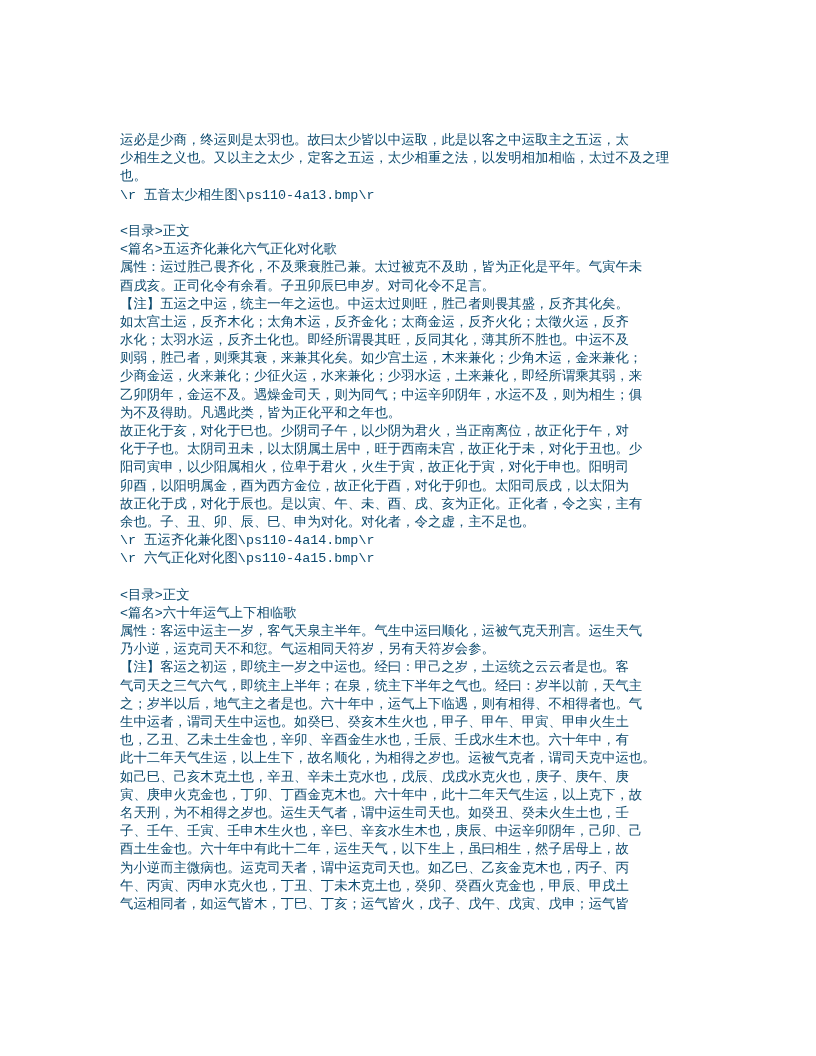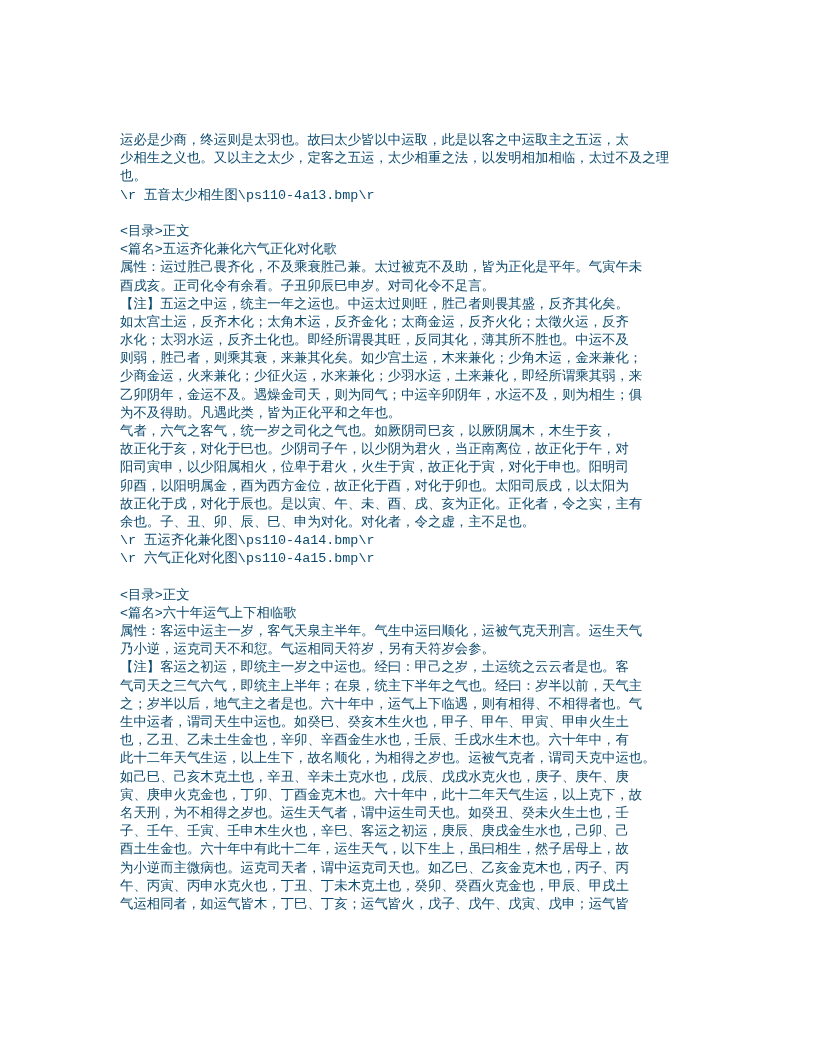--- a/index.html
+++ b/index.html
@@ -31,40 +31,40 @@
   <div class="line">&lt;篇名&gt;五运齐化兼化六气正化对化歌</div>
   <div class="line">属性：运过胜己畏齐化，不及乘衰胜己兼。太过被克不及助，皆为正化是平年。气寅午未</div>
   <div class="line">酉戌亥。正司化令有余看。子丑卯辰巳申岁。对司化令不足言。</div>
   <div class="line">【注】五运之中运，统主一年之运也。中运太过则旺，胜己者则畏其盛，反齐其化矣。</div>
   <div class="line">如太宫土运，反齐木化；太角木运，反齐金化；太商金运，反齐火化；太徵火运，反齐</div>
   <div class="line">水化；太羽水运，反齐土化也。即经所谓畏其旺，反同其化，薄其所不胜也。中运不及</div>
   <div class="line">则弱，胜己者，则乘其衰，来兼其化矣。如少宫土运，木来兼化；少角木运，金来兼化；</div>
   <div class="line">少商金运，火来兼化；少征火运，水来兼化；少羽水运，土来兼化，即经所谓乘其弱，来</div>
   <div class="line">乙卯阴年，金运不及。遇燥金司天，则为同气；中运辛卯阴年，水运不及，则为相生；俱</div>
   <div class="line">为不及得助。凡遇此类，皆为正化平和之年也。</div>
-  <div class="line">气者，六气之客气，统一岁之司化之气也。如厥阴司巳亥，以厥阴属木，木生于亥，</div>
   <div class="line">故正化于亥，对化于巳也。少阴司子午，以少阴为君火，当正南离位，故正化于午，对</div>
+  <div class="line">化于子也。太阴司丑未，以太阴属土居中，旺于西南未宫，故正化于未，对化于丑也。少</div>
   <div class="line">阳司寅申，以少阳属相火，位卑于君火，火生于寅，故正化于寅，对化于申也。阳明司</div>
   <div class="line">卯酉，以阳明属金，酉为西方金位，故正化于酉，对化于卯也。太阳司辰戌，以太阳为</div>
   <div class="line">故正化于戌，对化于辰也。是以寅、午、未、酉、戌、亥为正化。正化者，令之实，主有</div>
   <div class="line">余也。子、丑、卯、辰、巳、申为对化。对化者，令之虚，主不足也。</div>
   <div class="line">\r 五运齐化兼化图\ps110-4a14.bmp\r</div>
   <div class="line">\r 六气正化对化图\ps110-4a15.bmp\r</div>
   <div class="line blank"></div>
   <div class="line">&lt;目录&gt;正文</div>
   <div class="line">&lt;篇名&gt;六十年运气上下相临歌</div>
   <div class="line">属性：客运中运主一岁，客气天泉主半年。气生中运曰顺化，运被气克天刑言。运生天气</div>
   <div class="line">乃小逆，运克司天不和愆。气运相同天符岁，另有天符岁会参。</div>
   <div class="line">【注】客运之初运，即统主一岁之中运也。经曰：甲己之岁，土运统之云云者是也。客</div>
   <div class="line">气司天之三气六气，即统主上半年；在泉，统主下半年之气也。经曰：岁半以前，天气主</div>
   <div class="line">之；岁半以后，地气主之者是也。六十年中，运气上下临遇，则有相得、不相得者也。气</div>
   <div class="line">生中运者，谓司天生中运也。如癸巳、癸亥木生火也，甲子、甲午、甲寅、甲申火生土</div>
   <div class="line">也，乙丑、乙未土生金也，辛卯、辛酉金生水也，壬辰、壬戌水生木也。六十年中，有</div>
   <div class="line">此十二年天气生运，以上生下，故名顺化，为相得之岁也。运被气克者，谓司天克中运也。</div>
   <div class="line">如己巳、己亥木克土也，辛丑、辛未土克水也，戊辰、戊戌水克火也，庚子、庚午、庚</div>
   <div class="line">寅、庚申火克金也，丁卯、丁酉金克木也。六十年中，此十二年天气生运，以上克下，故</div>
   <div class="line">名天刑，为不相得之岁也。运生天气者，谓中运生司天也。如癸丑、癸未火生土也，壬</div>
-  <div class="line">子、壬午、壬寅、壬申木生火也，辛巳、客运之初运，庚辰、庚戌金生水也，己卯、己</div>
+  <div class="line">子、壬午、壬寅、壬申木生火也，辛巳、辛亥水生木也，庚辰、中运辛卯阴年，己卯、己</div>
   <div class="line">酉土生金也。六十年中有此十二年，运生天气，以下生上，虽曰相生，然子居母上，故</div>
   <div class="line">为小逆而主微病也。运克司天者，谓中运克司天也。如乙巳、乙亥金克木也，丙子、丙</div>
   <div class="line">午、丙寅、丙申水克火也，丁丑、丁未木克土也，癸卯、癸酉火克金也，甲辰、甲戌土</div>
   <div class="line">气运相同者，如运气皆木，丁巳、丁亥；运气皆火，戊子、戊午、戊寅、戊申；运气皆</div>
 </div>
 
 </body></html>

